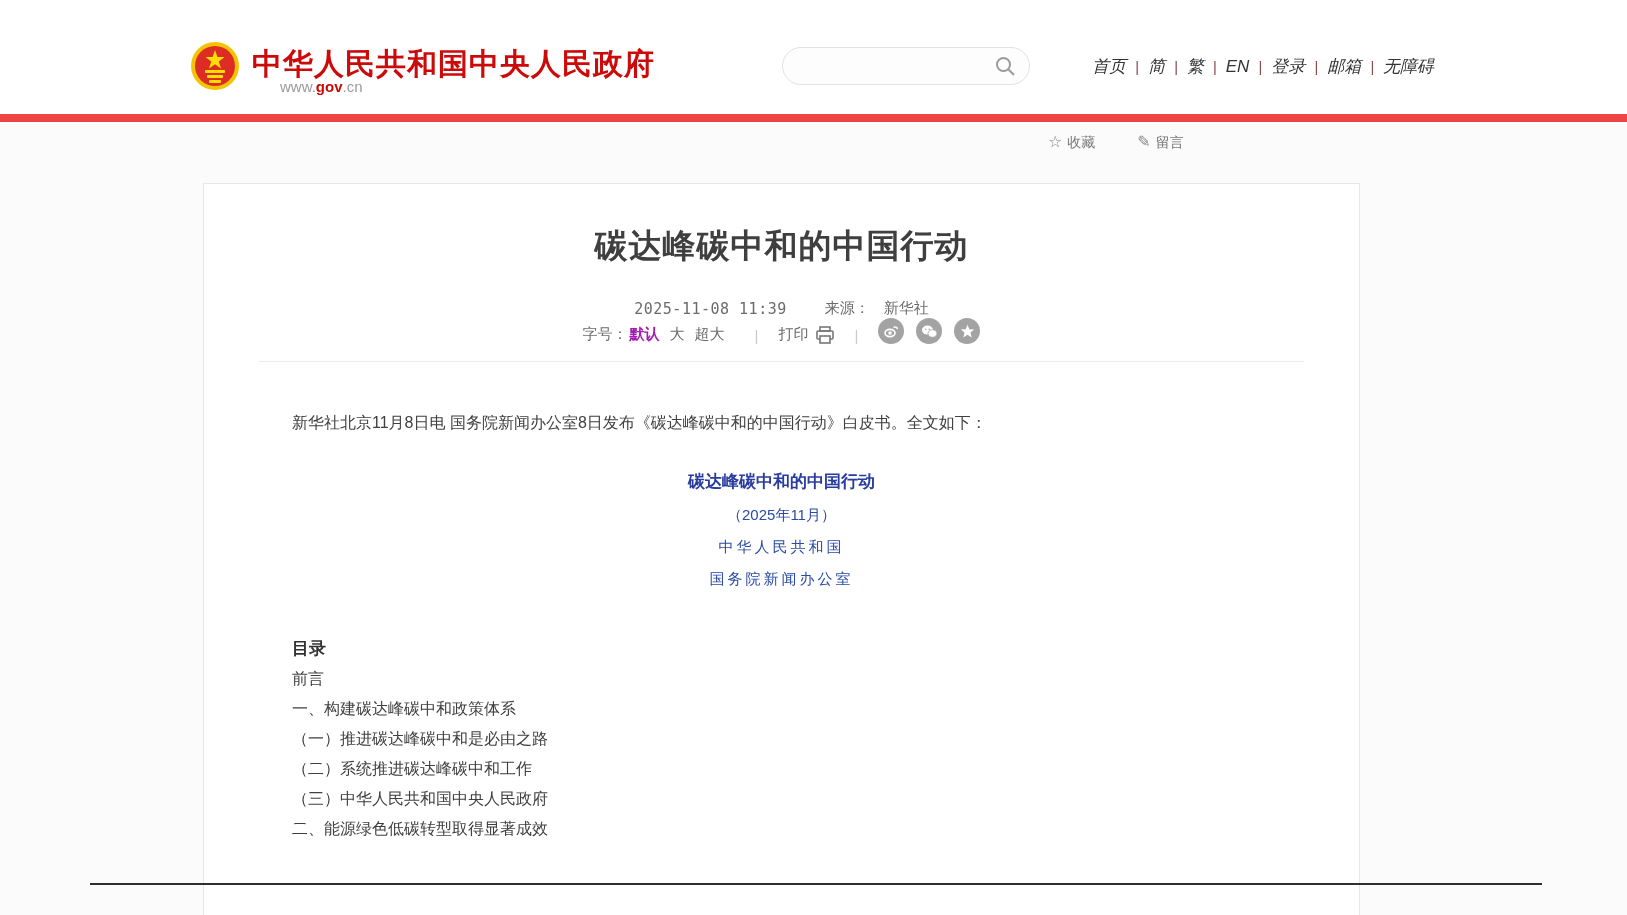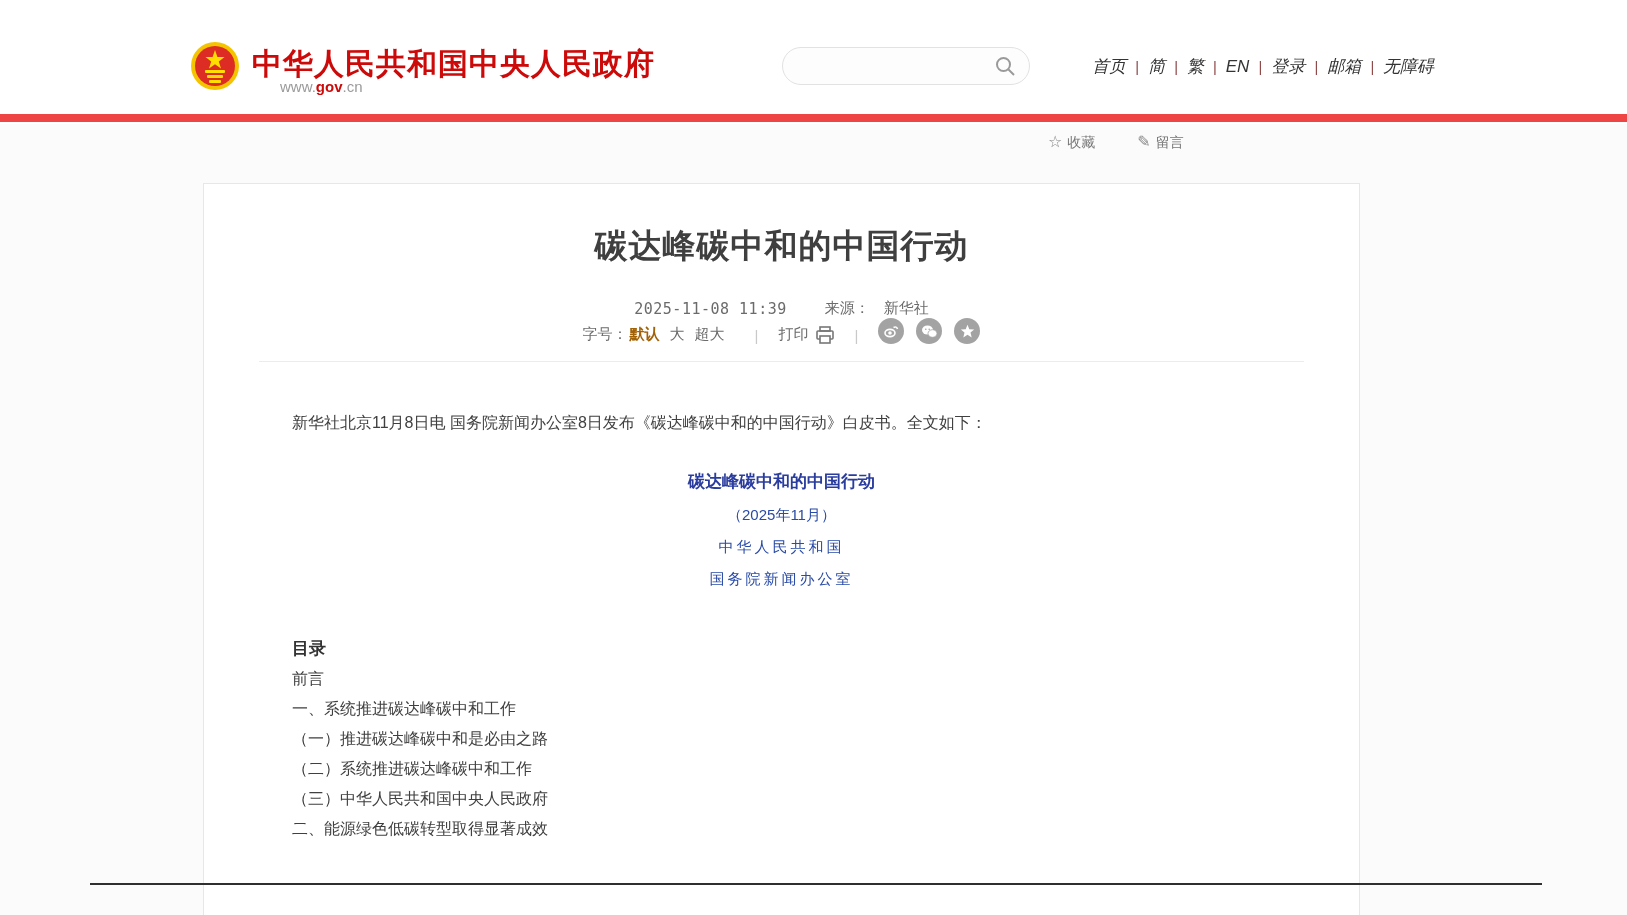--- a/index.html
+++ b/index.html
@@ -25,21 +25,21 @@
   .page-actions .glyph { font-size:16px; color:#888; margin-right:5px; }
 
   .card { position:absolute; top:183px; left:203px; width:1157px; height:760px; background:#fff; border:1px solid #e7e7e7; border-bottom:none; }
 
   .article-title { margin-top:40px; text-align:center; font-size:33px; color:#3f3f3f; letter-spacing:1px; }
 
   .meta-row { margin:30px 55px 0; padding-bottom:17px; border-bottom:1px solid #ececec; display:flex; justify-content:space-between; align-items:center; font-size:15px; color:#6b6b6b;flex-direction:column; }
   .meta-left { display:flex; align-items:center; }
   .meta-date { font-family:"DejaVu Sans Mono","Liberation Mono",monospace; letter-spacing:0.5px; margin-right:38px; }
   .meta-right { display:flex; align-items:flex-end; }
-  .font-default { color:#a16207; font-weight:bold; margin:0 10px 0 2px; cursor:pointer; }
+  .font-default { color:#a21caf; font-weight:bold; margin:0 10px 0 2px; cursor:pointer; }
   .font-opt { margin-right:10px; cursor:pointer; }
   .meta-sep { color:#c9c9c9; margin:0 20px; }
   .print { display:flex; align-items:center; cursor:pointer; }
   .print svg { margin-left:6px; }
   .share { display:flex; align-items:center; gap:12px; }
   .share .sicon { width:26px; height:26px; border-radius:50%; background:#a3a3a3; display:flex; align-items:center; justify-content:center; cursor:pointer; }
 
   .content { margin:0 88px; font-size:16px; color:#404040; }
   .lead { margin-top:48px; line-height:1.6; }
   .doc-head { text-align:center; }
@@ -144,21 +144,21 @@
 
     <div class="doc-head">
       <div class="doc-title">碳达峰碳中和的中国行动</div>
       <div class="doc-sub">（2025年11月）</div>
       <div class="doc-sub doc-org">中华人民共和国</div>
       <div class="doc-sub doc-org">国务院新闻办公室</div>
     </div>
 
     <div class="toc-heading">目录</div>
     <div class="toc-item">前言</div>
-    <div class="toc-item">一、系统推进碳达峰碳中和工作</div>
+    <div class="toc-item">一、构建碳达峰碳中和政策体系</div>
     <div class="toc-item">（一）推进碳达峰碳中和是必由之路</div>
     <div class="toc-item">（二）系统推进碳达峰碳中和工作</div>
     <div class="toc-item">（三）中华人民共和国中央人民政府</div>
     <div class="toc-item">二、能源绿色低碳转型取得显著成效</div>
 
   </div>
 </div>
 
 <div class="bottom-line"></div>
 

